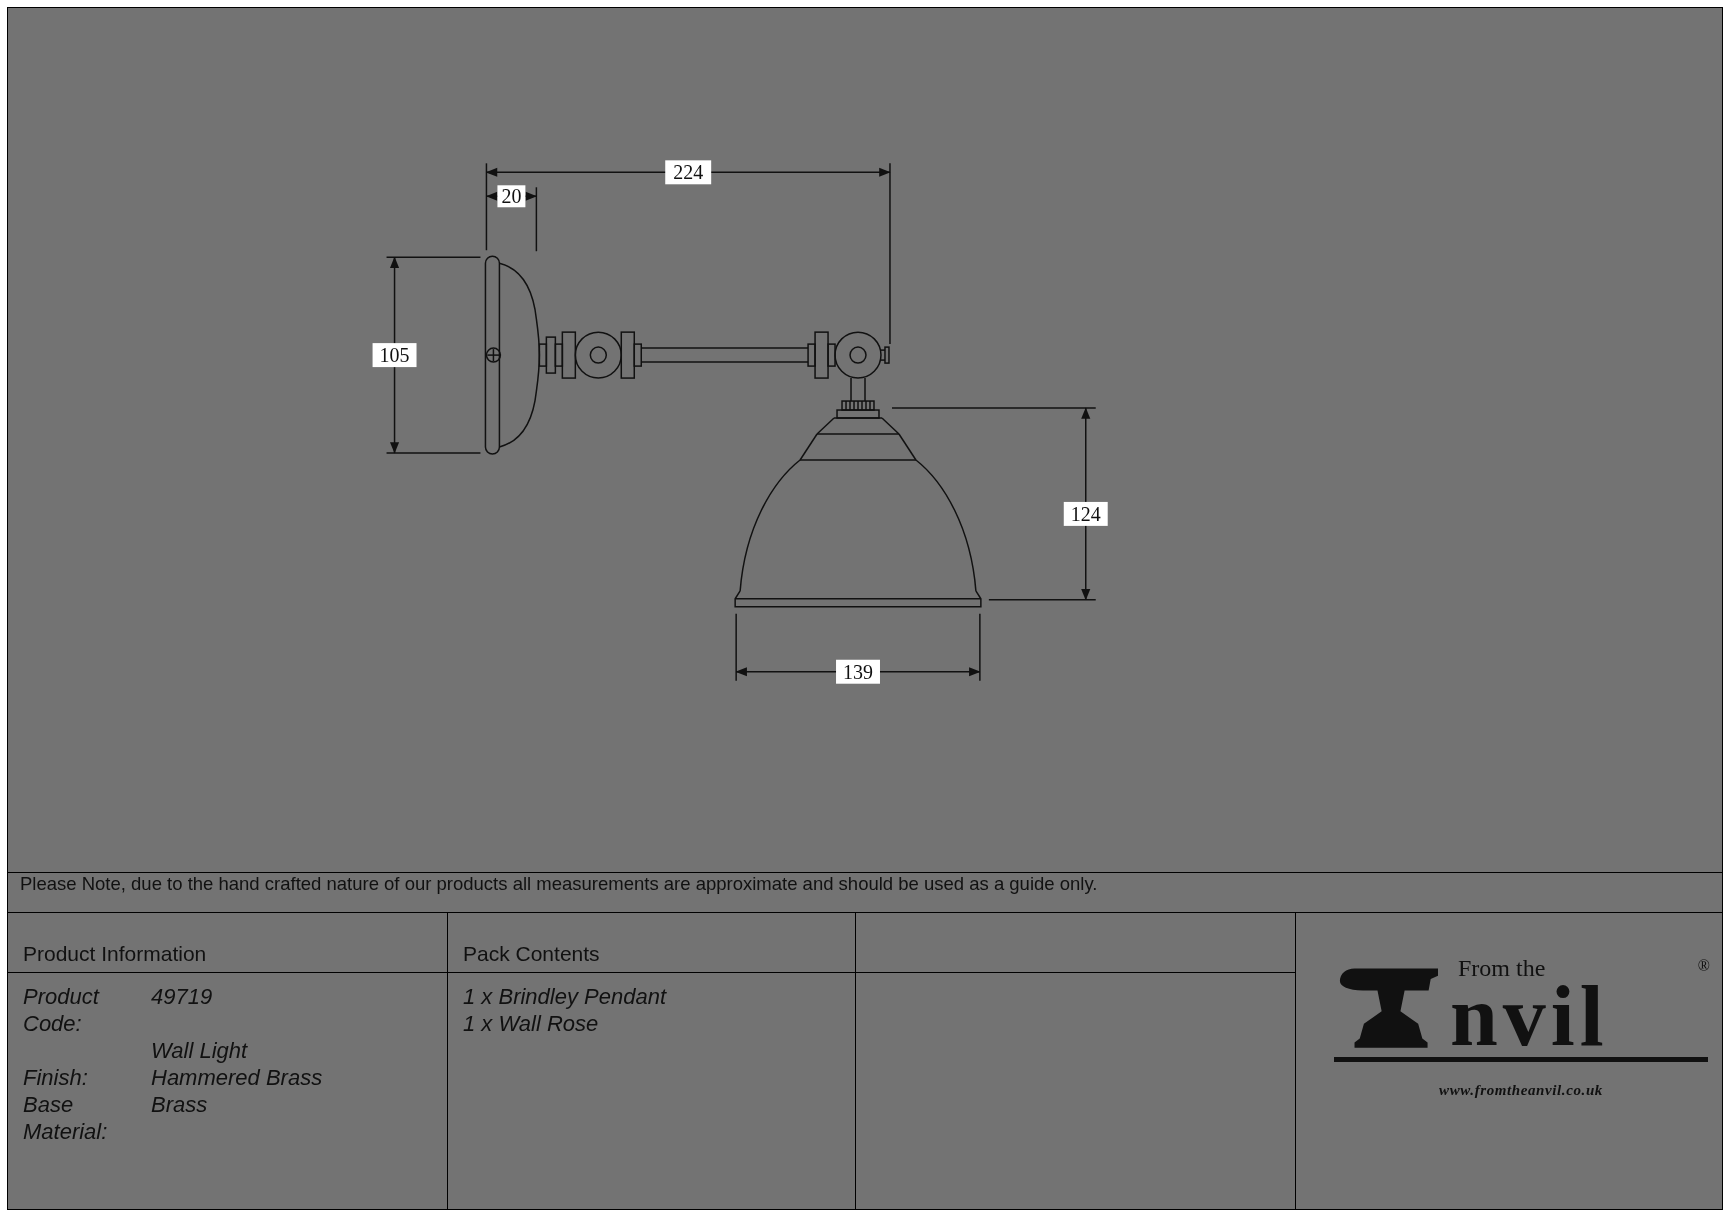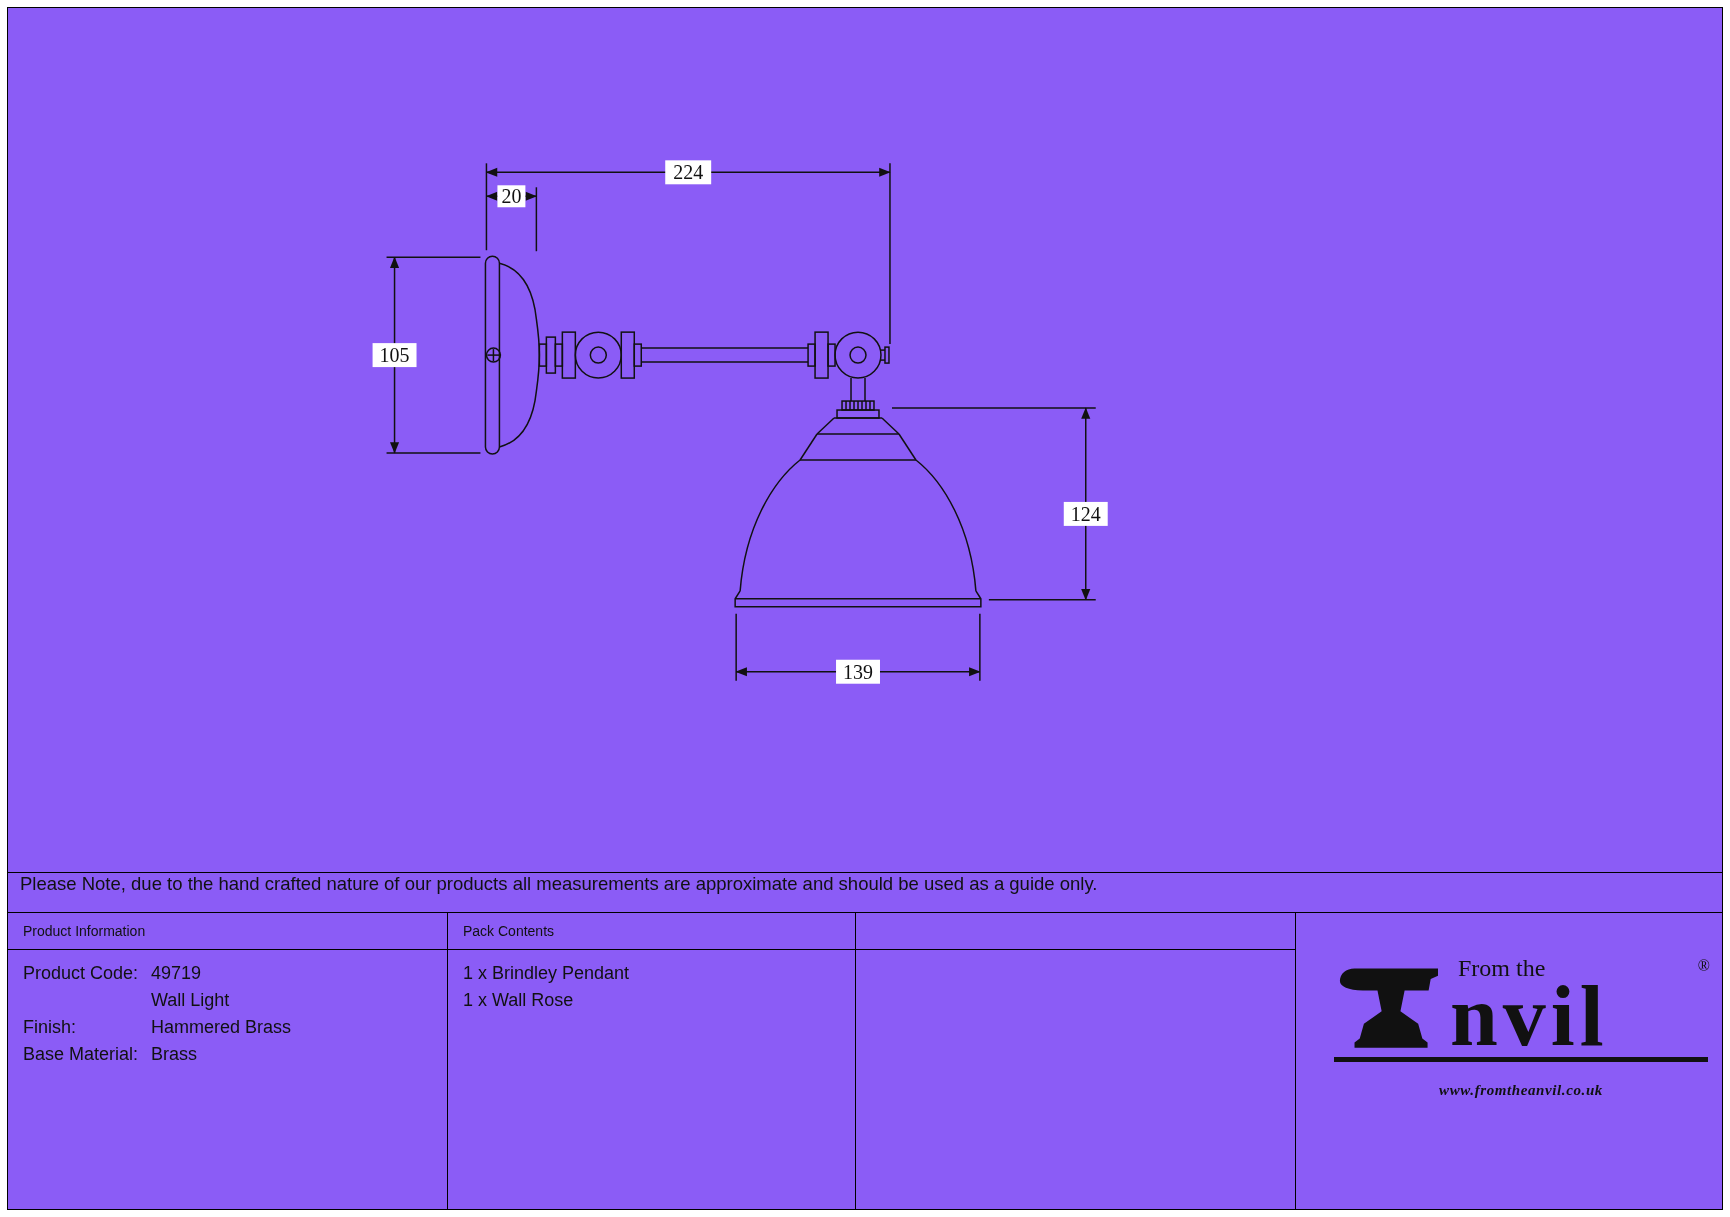--- a/index.html
+++ b/index.html
@@ -1,27 +1,27 @@
 <!DOCTYPE html>
 <html><head>
 <meta charset="utf-8">
 <style>
   * { margin:0; padding:0; box-sizing:border-box; }
   html,body { width:1730px; height:1217px; background:#fff; font-family:"Liberation Sans",sans-serif; color:#111; }
-  .page { position:absolute; left:7px; top:7px; width:1716px; height:1203px; border:1px solid #000; display:flex; flex-direction:column; background:#8b5cf6; }
+  .page { position:absolute; left:7px; top:7px; width:1716px; height:1203px; border:1px solid #000; display:flex; flex-direction:column; background:#737373; }
   .drawing-area { height:864px; flex:none; position:relative; }
   .drawing-area svg { width:100%; height:100%; display:block; }
 
   .note-row { height:40px; flex:none; border-top:1px solid #000; display:flex; align-items:flex-start; padding:0 12px; font-size:18.5px; }
 
   .info-table { flex:1; border-top:1px solid #000; display:grid; grid-template-columns:440px 408px 440px 1fr; min-height:0; }
   .col { border-right:1px solid #000; display:flex; flex-direction:column; min-width:0; }
   .col.logo-col { border-right:none; align-items:flex-end; justify-content:flex-start; padding-top:42px; padding-right:14px; }
-  .cell-header { height:37px; flex:none; border-bottom:1px solid #000; display:flex; align-items:center; padding:0 15px; font-size:14px; }
-  .cell-body { flex:1; padding:10px 15px; font-size:18px; line-height:27px; }
+  .cell-header { height:37px; flex:none; border-bottom:1px solid #000; display:flex; align-items:center; padding:0 15px; font-size:21px;margin-top:23px; }
+  .cell-body { flex:1; padding:10px 15px; font-size:22px; line-height:27px;font-style:italic; }
   .pi-row { display:flex; }
   .pi-label { width:128px; flex:none; }
   .pc-line { height:27px; }
 
   .dim-text { font-family:"Liberation Serif",serif; font-size:20px; fill:#111; text-anchor:middle; }
 
   .logo { display:flex; flex-direction:column; width:374px; }
   .logo-top { display:flex; align-items:flex-end; position:relative; }
   .anvil-glyph { width:112px; height:96px; flex:none; }
   .logo-words { margin-left:4px; display:flex; flex-direction:column; }

